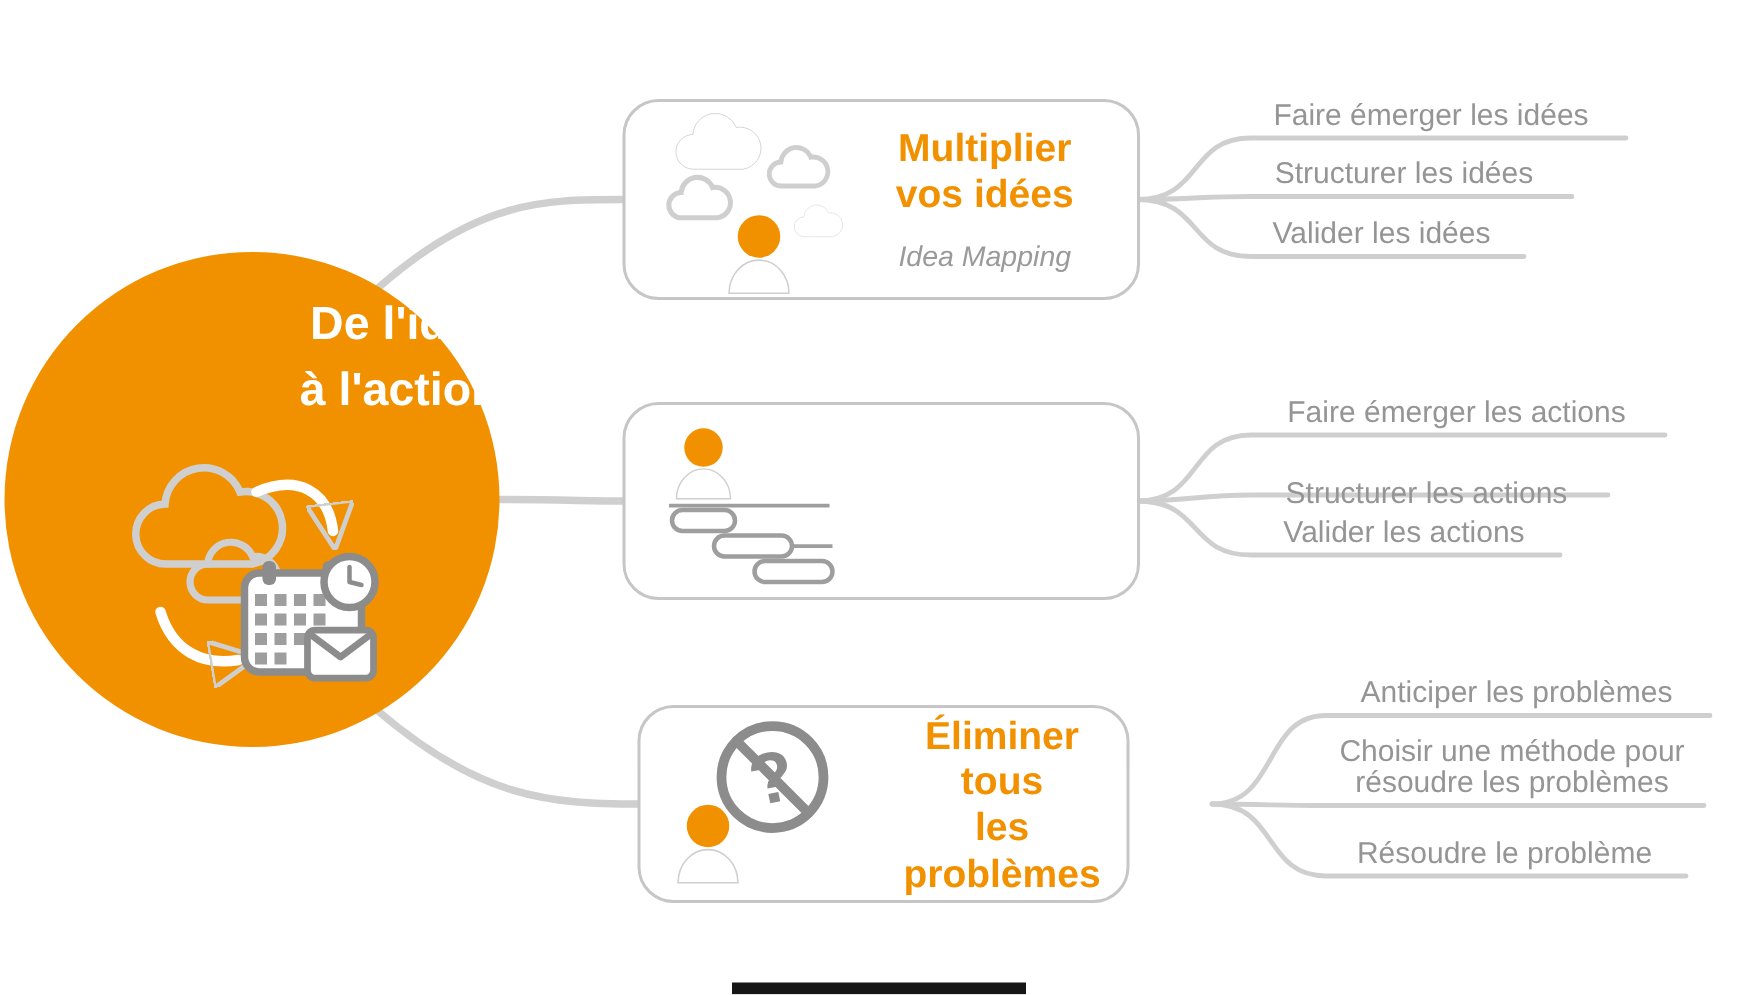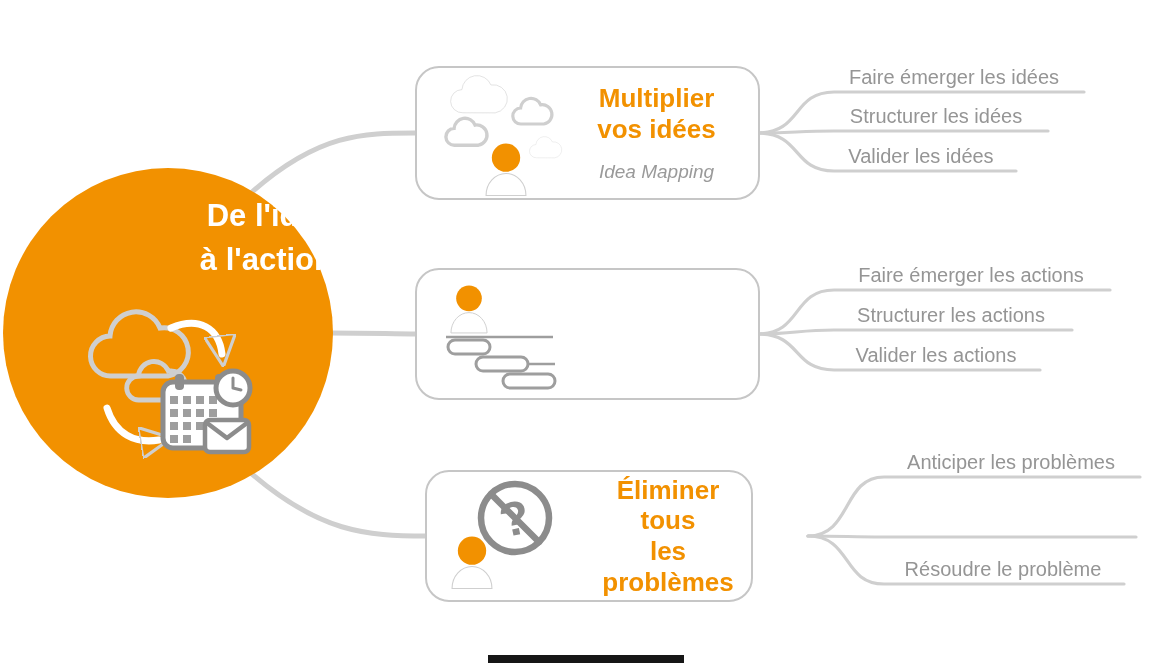--- a/index.html
+++ b/index.html
@@ -162,20 +162,22 @@
       <div class="branch-title">Éliminer tous
 les problèmes</div>
     </div>
   </div>
 
   <div class="leaf" style="left:824px;top:67px;width:260px">Faire émerger les idées</div>
   <div class="leaf" style="left:822px;top:106px;width:228px">Structurer les idées</div>
   <div class="leaf" style="left:824px;top:146px;width:194px">Valider les idées</div>
 
   <div class="leaf" style="left:830px;top:265px;width:282px">Faire émerger les actions</div>
-  <div class="leaf" style="left:828px;top:305px;width:246px">Structurer les actions</div>
+  <div class="leaf" style="left:828px;top:319px;width:246px">Structurer les actions</div>
   <div class="leaf" style="left:830px;top:345px;width:212px">Valider les actions</div>
 
   <div class="leaf" style="left:880px;top:452px;width:262px">Anticiper les problèmes</div>
+  <div class="leaf" style="left:878px;top:491px;width:260px">Choisir une méthode pour
+résoudre les problèmes</div>
   <div class="leaf" style="left:880px;top:559px;width:246px">Résoudre le problème</div>
 
   <div class="bottom-bar"></div>
 </div>
 
 </body></html>

